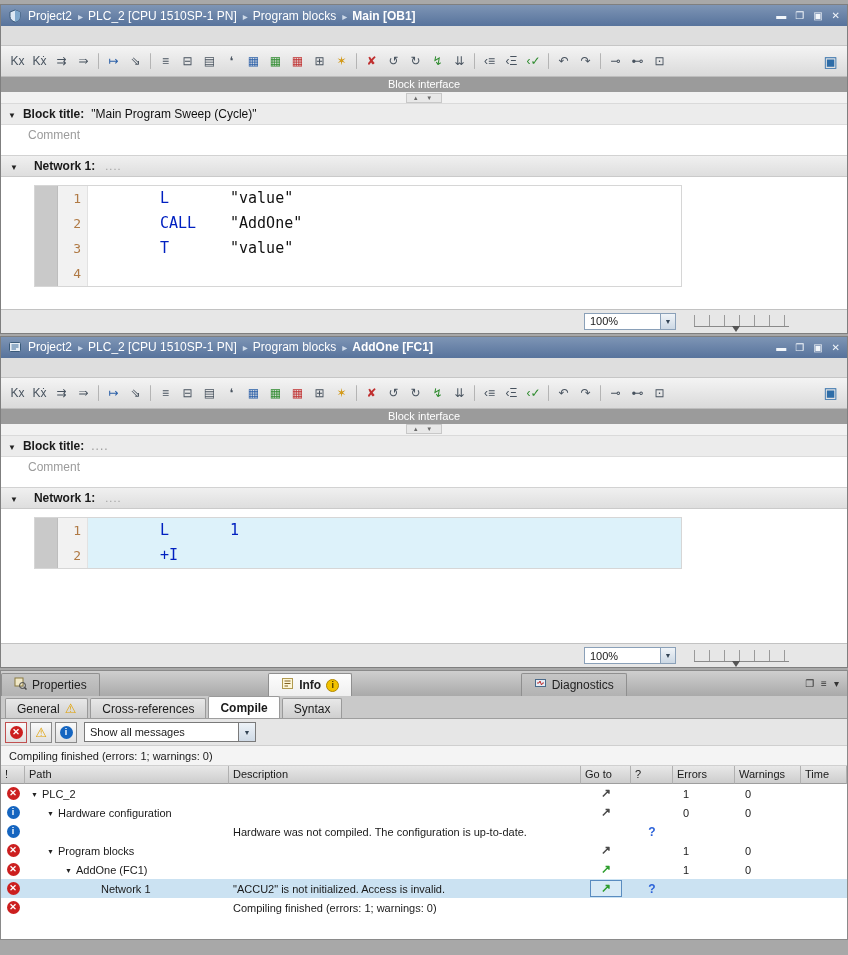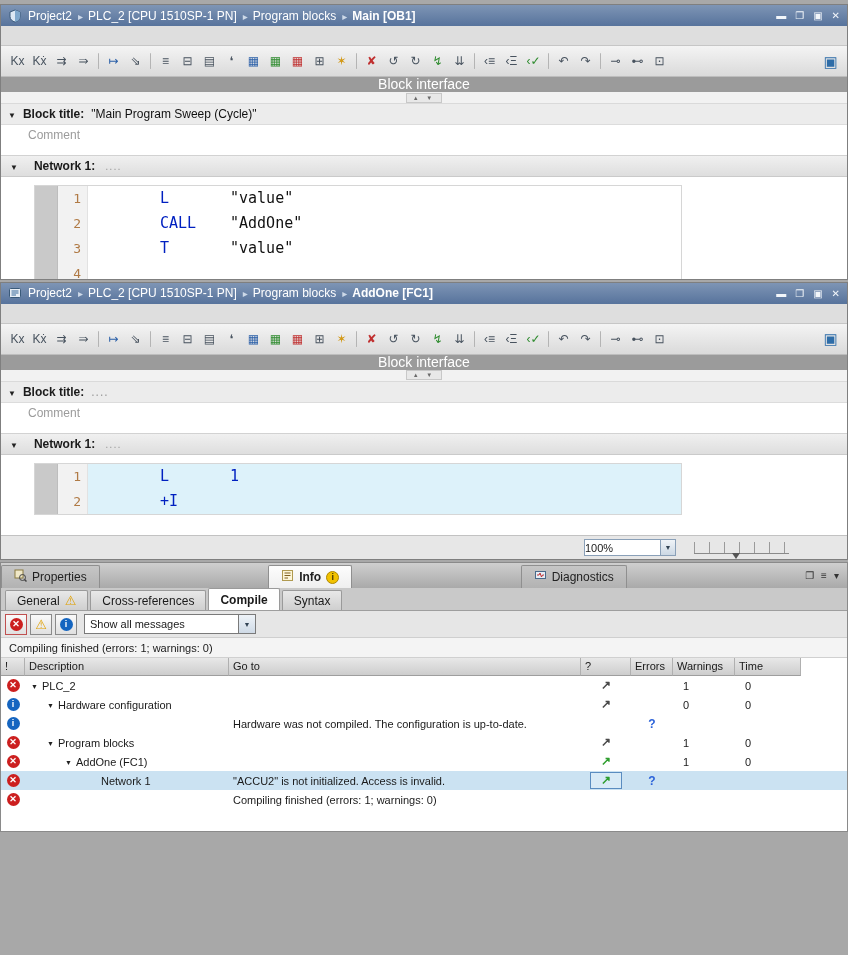--- a/index.html
+++ b/index.html
@@ -1,18 +1,18 @@
 <!DOCTYPE html>
 <html><head>
 <meta charset="utf-8">
 <style>
   * { box-sizing: border-box; margin: 0; padding: 0; }
   html,body { width: 848px; height: 955px; }
   body { background:#a8a8a8; font-family:"Liberation Sans", sans-serif; font-size:12px; color:#1a1a1a; overflow:hidden; }
-  .screen { display:flex; flex-direction:column; gap:2px; padding-top:4px; width:848px; height:832px; }
+  .screen { display:flex; flex-direction:column; gap:2px; padding-top:4px; width:848px; height:940px; }
 
   
   .win { width:848px; background:#fff; border:1px solid #7f7f7f; display:flex; flex-direction:column; overflow:hidden; }
   #win-main { height:337px; }
   #win-addone { height:340px; }
 
   .titlebar { height:21px; flex:0 0 21px; display:flex; align-items:center; gap:6px; padding:0 7px;
               background:linear-gradient(#7e95b5,#57739c); color:#fff; }
   .blkico { display:flex; align-items:center; }
   .crumbs { display:flex; align-items:center; }
@@ -30,21 +30,21 @@
   .tbi { width:21px; height:21px; display:flex; align-items:center; justify-content:center; border-radius:2px; }
   .tbi i { font-style:normal; font-size:12px; color:#47525e; line-height:1; }
   .tbi[data-kind="sep"] { width:1px; height:16px; background:#b4b4b4; margin:0 3px; overflow:hidden; }
   .tbi[data-kind="blue"] i { color:#2a5fa8; }
   .tbi[data-kind="green"] i { color:#2e8b2e; }
   .tbi[data-kind="red"] i { color:#c03030; }
   .tbi[data-kind="gold"] i { color:#d39a1a; }
   .tbi[data-kind="right"] { margin-left:auto; }
   .tbi[data-kind="right"] i { color:#2e6da8; font-size:15px; }
 
-  .ifacebar { height:15px; flex:0 0 15px; background:#9b9b9b; color:#fff; font-size:14px; text-align:center; line-height:15px; }
+  .ifacebar { height:15px; flex:0 0 15px; background:#9b9b9b; color:#fff; font-size:11px; text-align:center; line-height:15px; }
   .splitter { height:12px; flex:0 0 12px; background:#f2f2f2; border-bottom:1px solid #dadada; display:flex; align-items:center; justify-content:center; }
   .split-w { font-size:6px; color:#6a6a6a; letter-spacing:3px; border:1px solid #c8c8c8; background:#e8e8e8; padding:0 6px; line-height:8px; }
   .split-w::before { content:"▲ ▼"; }
 
   .blocktitle-row { height:21px; flex:0 0 21px; background:#ececec; border-bottom:1px solid #dcdcdc;
                     display:flex; align-items:center; gap:7px; padding-left:7px; }
   .tri { color:#222; }
   .tri::before { content:"▼"; font-size:8px; }
   .bt-label { font-weight:bold; }
   .bt-value { color:#111; }
@@ -66,21 +66,21 @@
           text-align:right; padding-right:6px; color:#b07a45; font-size:13px; }
   .ltext { flex:1; padding-left:72px; white-space:pre; }
   .ltext[data-selected="true"] { background:#ddf2fa; }
   .instr { display:inline-block; width:70px; color:#0020c0; }
   .opnd[data-kind="operand"] { color:#111; }
   .opnd[data-kind="literal"] { color:#0020c0; }
 
   .zoom-row { margin-top:auto; height:24px; flex:0 0 24px; border-top:1px solid #c2c2c2; background:#e7e7e7;
               display:flex; align-items:center; justify-content:flex-end; gap:18px; padding-right:58px; }
   .zoom-box { display:flex; align-items:center; width:92px; height:17px; border:1px solid #8aa0b8; background:#fff; font-size:11px; }
-  .zoom-val { flex:1; }
+  .zoom-val { flex:1; padding-left:5px; }
   .zoom-dd { width:15px; height:100%; border-left:1px solid #8aa0b8;
              background:linear-gradient(#f0f4f8,#ccd8e4); display:flex; align-items:center; justify-content:center; }
   .zoom-dd::before { content:"▼"; font-size:7px; color:#345; }
   .zoom-slider { position:relative; width:95px; height:12px; border-bottom:1px solid #8a8a8a;
                  background:repeating-linear-gradient(90deg,#9a9a9a 0,#9a9a9a 1px,transparent 1px,transparent 15px); }
   .thumb { position:absolute; left:40%; bottom:-6px; width:0; height:0;
            border-left:4px solid transparent; border-right:4px solid transparent; border-top:6px solid #555; }
 
   
   .infopane { height:270px; flex:0 0 270px; background:#fff; border:1px solid #8a8a8a; display:flex; flex-direction:column; overflow:hidden; }
@@ -574,20 +574,21 @@
       <div class="dropdown">
         <span class="dd-label">Show all messages</span>
         <span class="dd-btn"></span>
       </div>
     </div>
 
     <div class="statusline">Compiling finished (errors: 1; warnings: 0)</div>
 
     <div class="thead grid">
       <span class="th">!</span>
+      <span class="th">Path</span>
       <span class="th">Description</span>
       <span class="th">Go to</span>
       <span class="th">?</span>
       <span class="th">Errors</span>
       <span class="th">Warnings</span>
       <span class="th">Time</span>
     </div>
 
     <div class="tbody">
 

